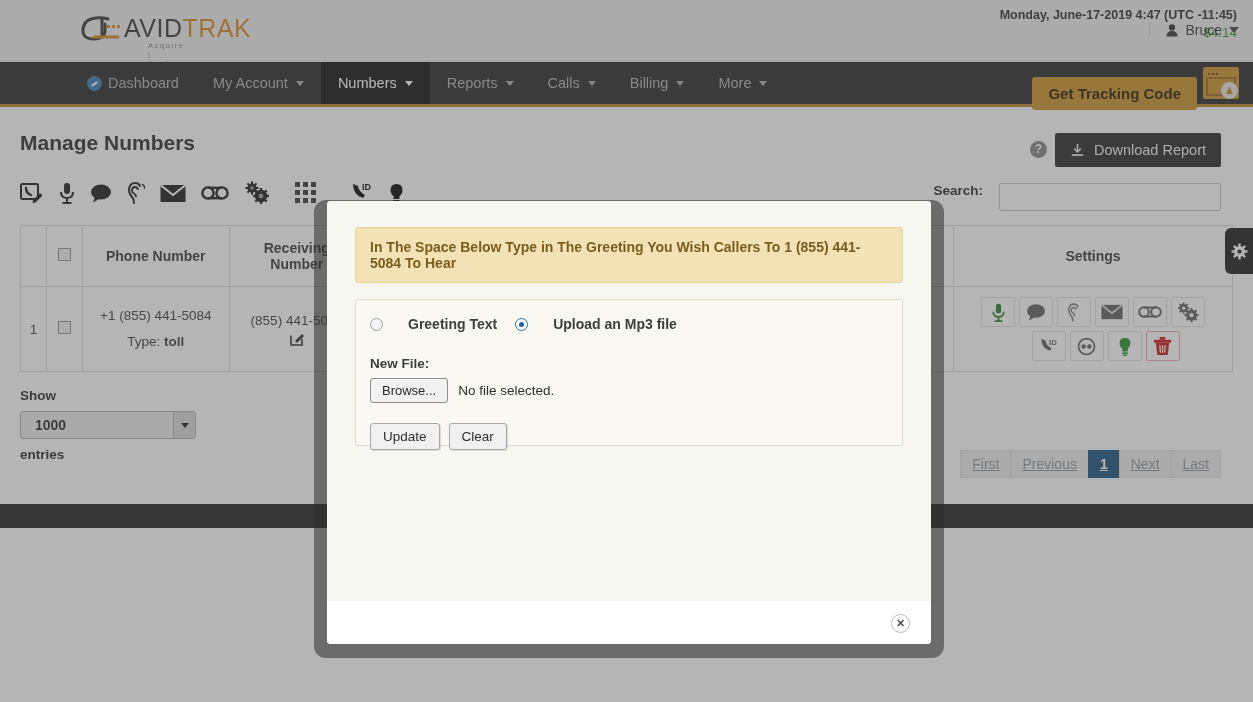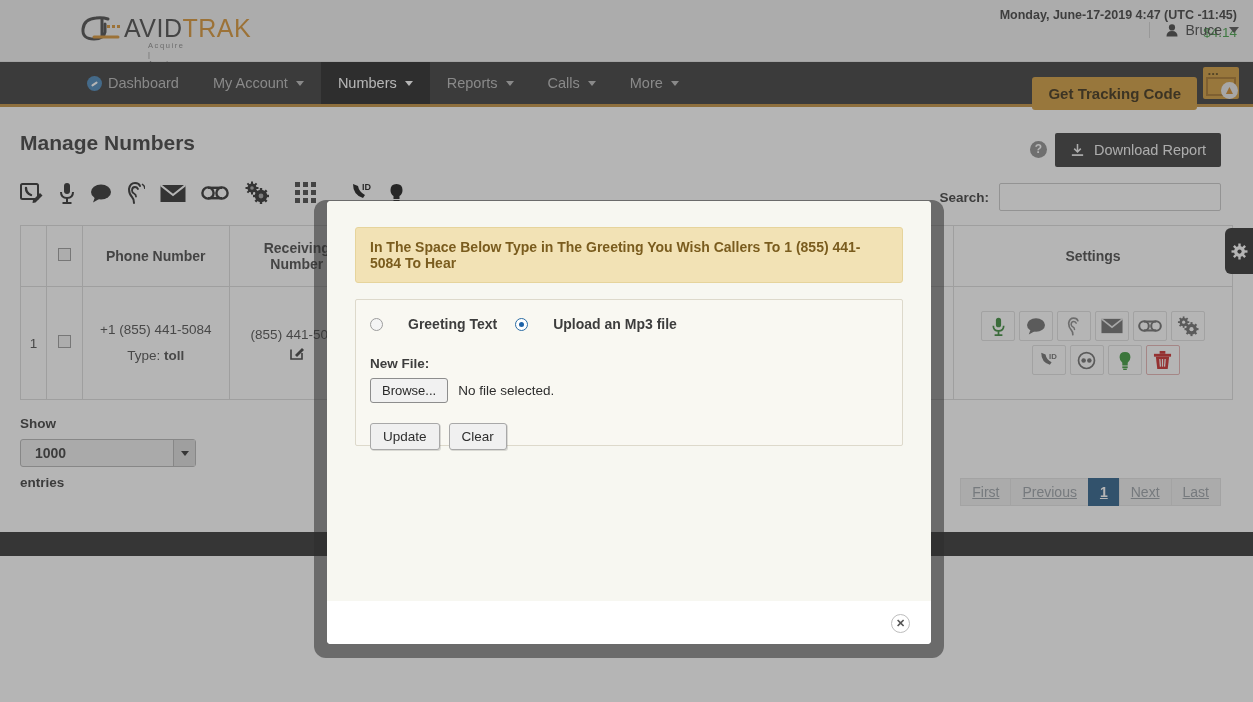--- a/index.html
+++ b/index.html
@@ -92,35 +92,35 @@
   .btn-download {
     position:absolute; right:12px; top:8px; background:#3b3b3b; color:#f1f1f1;
     font-size:14.5px; padding:9px 15px; border-radius:2px; cursor:pointer;
     display:flex; align-items:center; gap:9px;
   }
 
   .toolrow { position:relative; height:40px; }
   .toolicons { display:flex; align-items:center; gap:15px; color:#2f2f2f; }
   .toolicons .ti { cursor:pointer; display:flex; align-items:center; }
   .searchwrap {
-    position:absolute; right:12px; top:2px; display:flex; align-items:center; gap:10px;
+    position:absolute; right:12px; top:2px; display:flex; align-items:flex-start; gap:16px;
   }
   .searchwrap label { font-size:13.5px; font-weight:bold; color:#3d3d3d; }
   .search-input {
     width:222px; height:28px; border:1px solid #c9c9c9; background:#fff; border-radius:2px;
   }
 
   
   table.grid { width:100%; border-collapse:collapse; font-size:13px; margin-top:4px; }
   table.grid th {
     border:1px solid #dcdcdc; background:#fff; color:#4a4a4a; font-weight:bold;
     font-size:14px; padding:14px 6px; text-align:center; vertical-align:middle;
   }
   table.grid td {
-    border:1px solid #dcdcdc; padding:24px 8px; color:#4f4f4f; vertical-align:middle;
+    border:1px solid #dcdcdc; padding:10px 8px; color:#4f4f4f; vertical-align:middle;
     text-align:center; font-size:13.5px;
   }
   .cb { width:13px; height:13px; border:1px solid #9b9b9b; background:#f3f3f3; display:inline-block; }
   .col-idx { width:22px; }
   .col-cb  { width:34px; }
   .td-phone { text-align:left; padding-left:14px; line-height:1.9; }
   .edit-ico { display:block; margin:4px auto 0; }
   .set-icons { display:flex; flex-wrap:wrap; justify-content:center; gap:4px; max-width:235px; margin:0 auto; }
   .set-icons span {
     width:34px; height:30px; border:1px solid #e0e0e0; border-radius:2px;
@@ -250,20 +250,24 @@
     <div class="nav-item active">
       <span>Numbers</span>
       <i class="dd"></i>
     </div>
     <div class="nav-item">
       <span>Reports</span>
       <i class="dd"></i>
     </div>
     <div class="nav-item">
       <span>Calls</span>
+      <i class="dd"></i>
+    </div>
+    <div class="nav-item">
+      <span>Billing</span>
       <i class="dd"></i>
     </div>
     <div class="nav-item">
       <span>More</span>
       <i class="dd"></i>
     </div>
 
     <div class="nav-right">
       <div class="btn-track">Get Tracking Code</div>
       <div class="win-ico">

